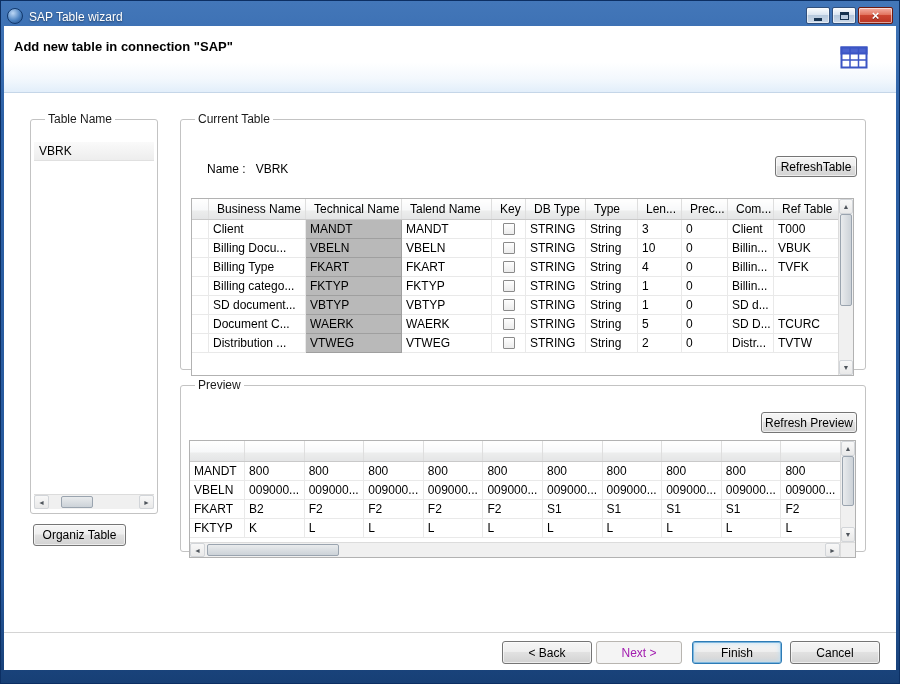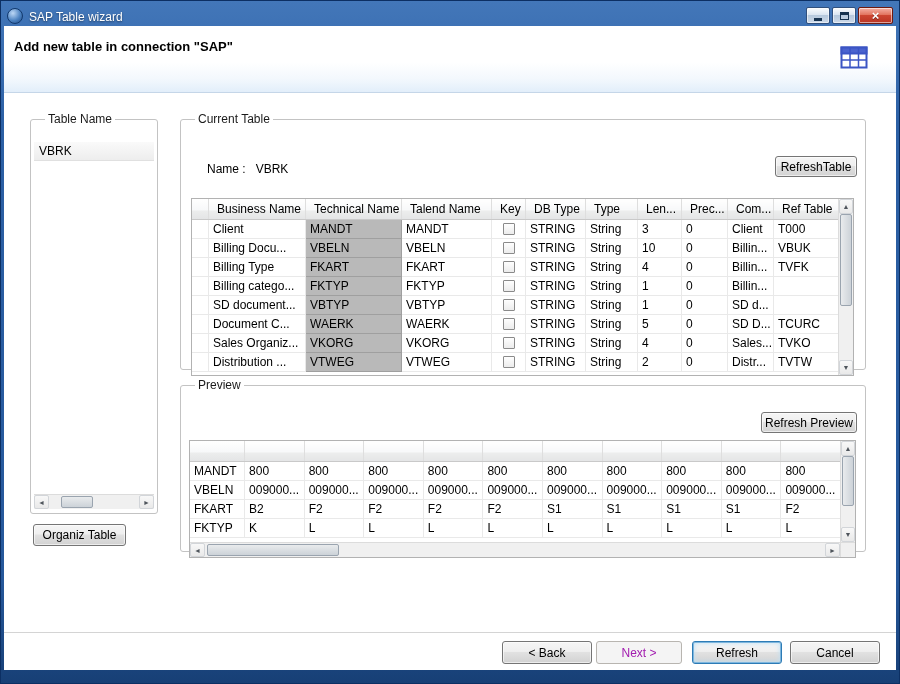--- a/index.html
+++ b/index.html
@@ -248,33 +248,20 @@
                   <td class="c3"><span class="checkbox"></span></td>
                   <td class="c4">STRING</td>
                   <td class="c5">String</td>
                   <td class="c6">5</td>
                   <td class="c7">0</td>
                   <td class="c8">SD D...</td>
                   <td class="c9">TCURC</td>
                 </tr>
                 <tr>
                   <td class="rowsel"></td>
-                  <td class="c0">Sales Organiz...</td>
-                  <td class="c1">VKORG</td>
-                  <td class="c2">VKORG</td>
-                  <td class="c3"><span class="checkbox"></span></td>
-                  <td class="c4">STRING</td>
-                  <td class="c5">String</td>
-                  <td class="c6">4</td>
-                  <td class="c7">0</td>
-                  <td class="c8">Sales...</td>
-                  <td class="c9">TVKO</td>
-                </tr>
-                <tr>
-                  <td class="rowsel"></td>
                   <td class="c0">Distribution ...</td>
                   <td class="c1">VTWEG</td>
                   <td class="c2">VTWEG</td>
                   <td class="c3"><span class="checkbox"></span></td>
                   <td class="c4">STRING</td>
                   <td class="c5">String</td>
                   <td class="c6">2</td>
                   <td class="c7">0</td>
                   <td class="c8">Distr...</td>
                   <td class="c9">TVTW</td>
@@ -396,17 +383,17 @@
               <span>►</span>
             </div>
         </div>
         <div class="sb-corner"></div>
       </div>
     </fieldset>
 
     <div class="footer-sep"></div>
     <button id="back-btn" class="btn footer-btn">&lt; Back</button>
     <button id="next-btn" class="btn footer-btn disabled">Next &gt;</button>
-    <button id="finish-btn" class="btn footer-btn default">Refresh</button>
+    <button id="finish-btn" class="btn footer-btn default">Finish</button>
     <button id="cancel-btn" class="btn footer-btn">Cancel</button>
 
   </div>
 </div>
 
 </body></html>

